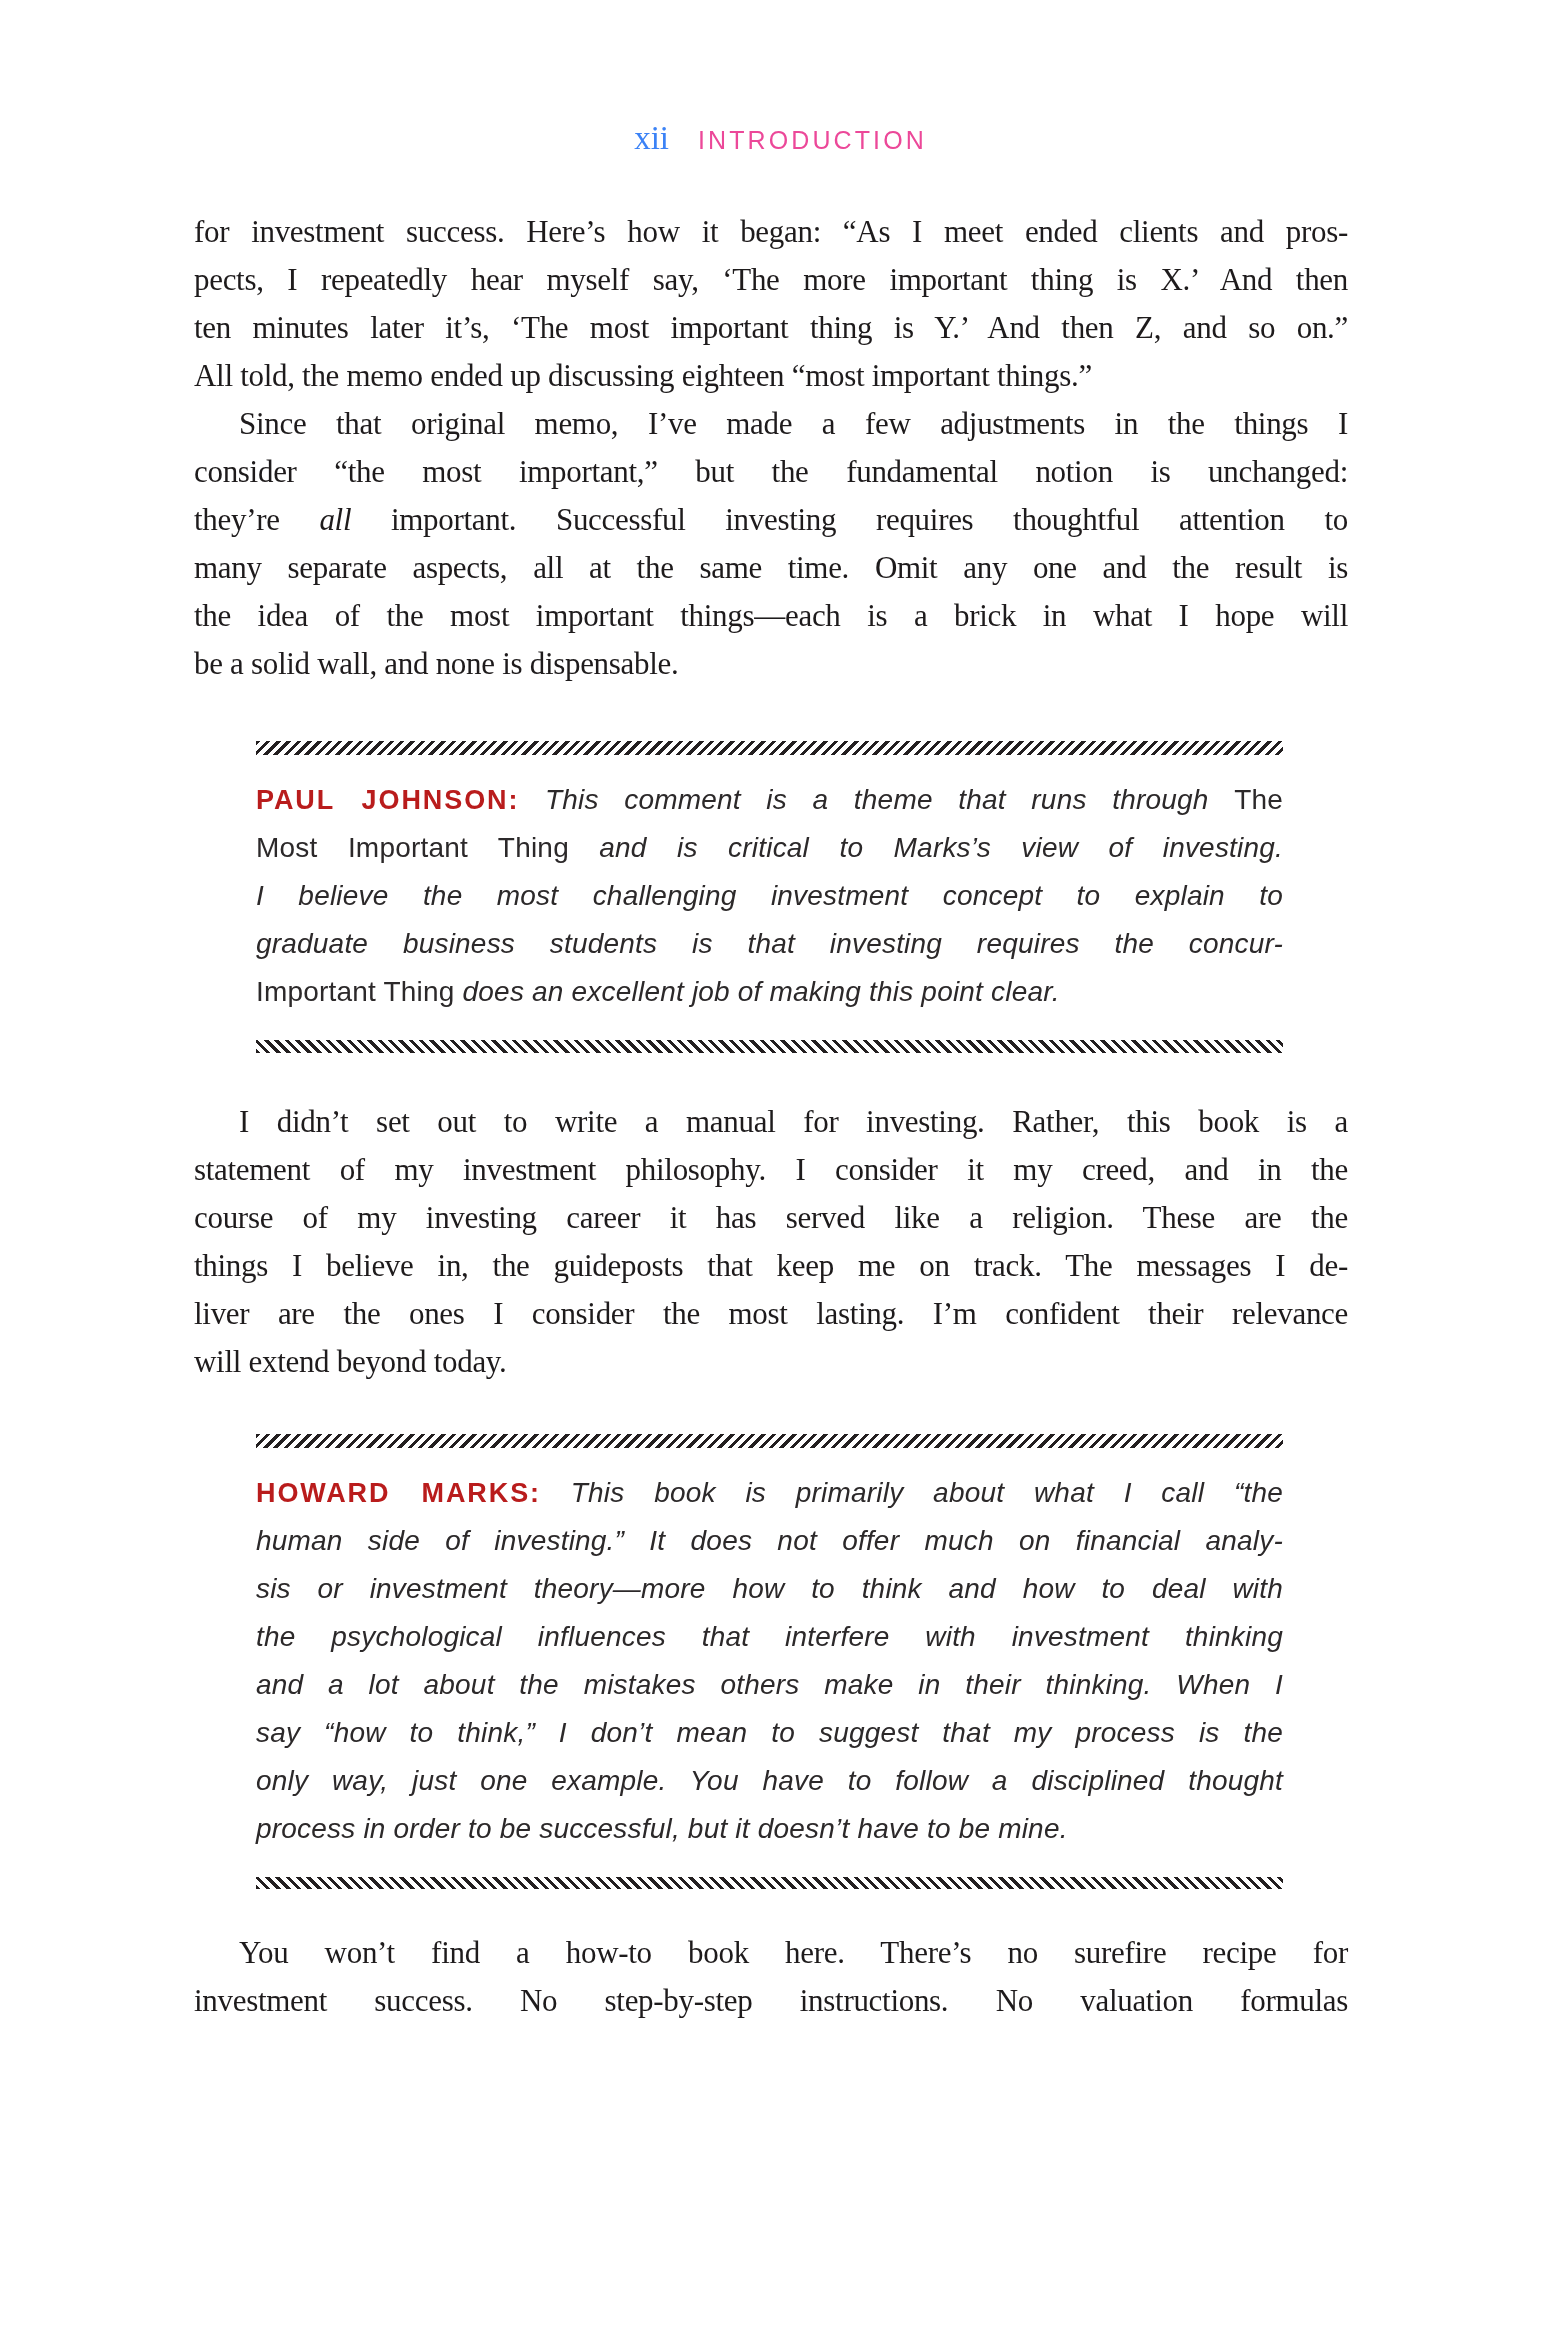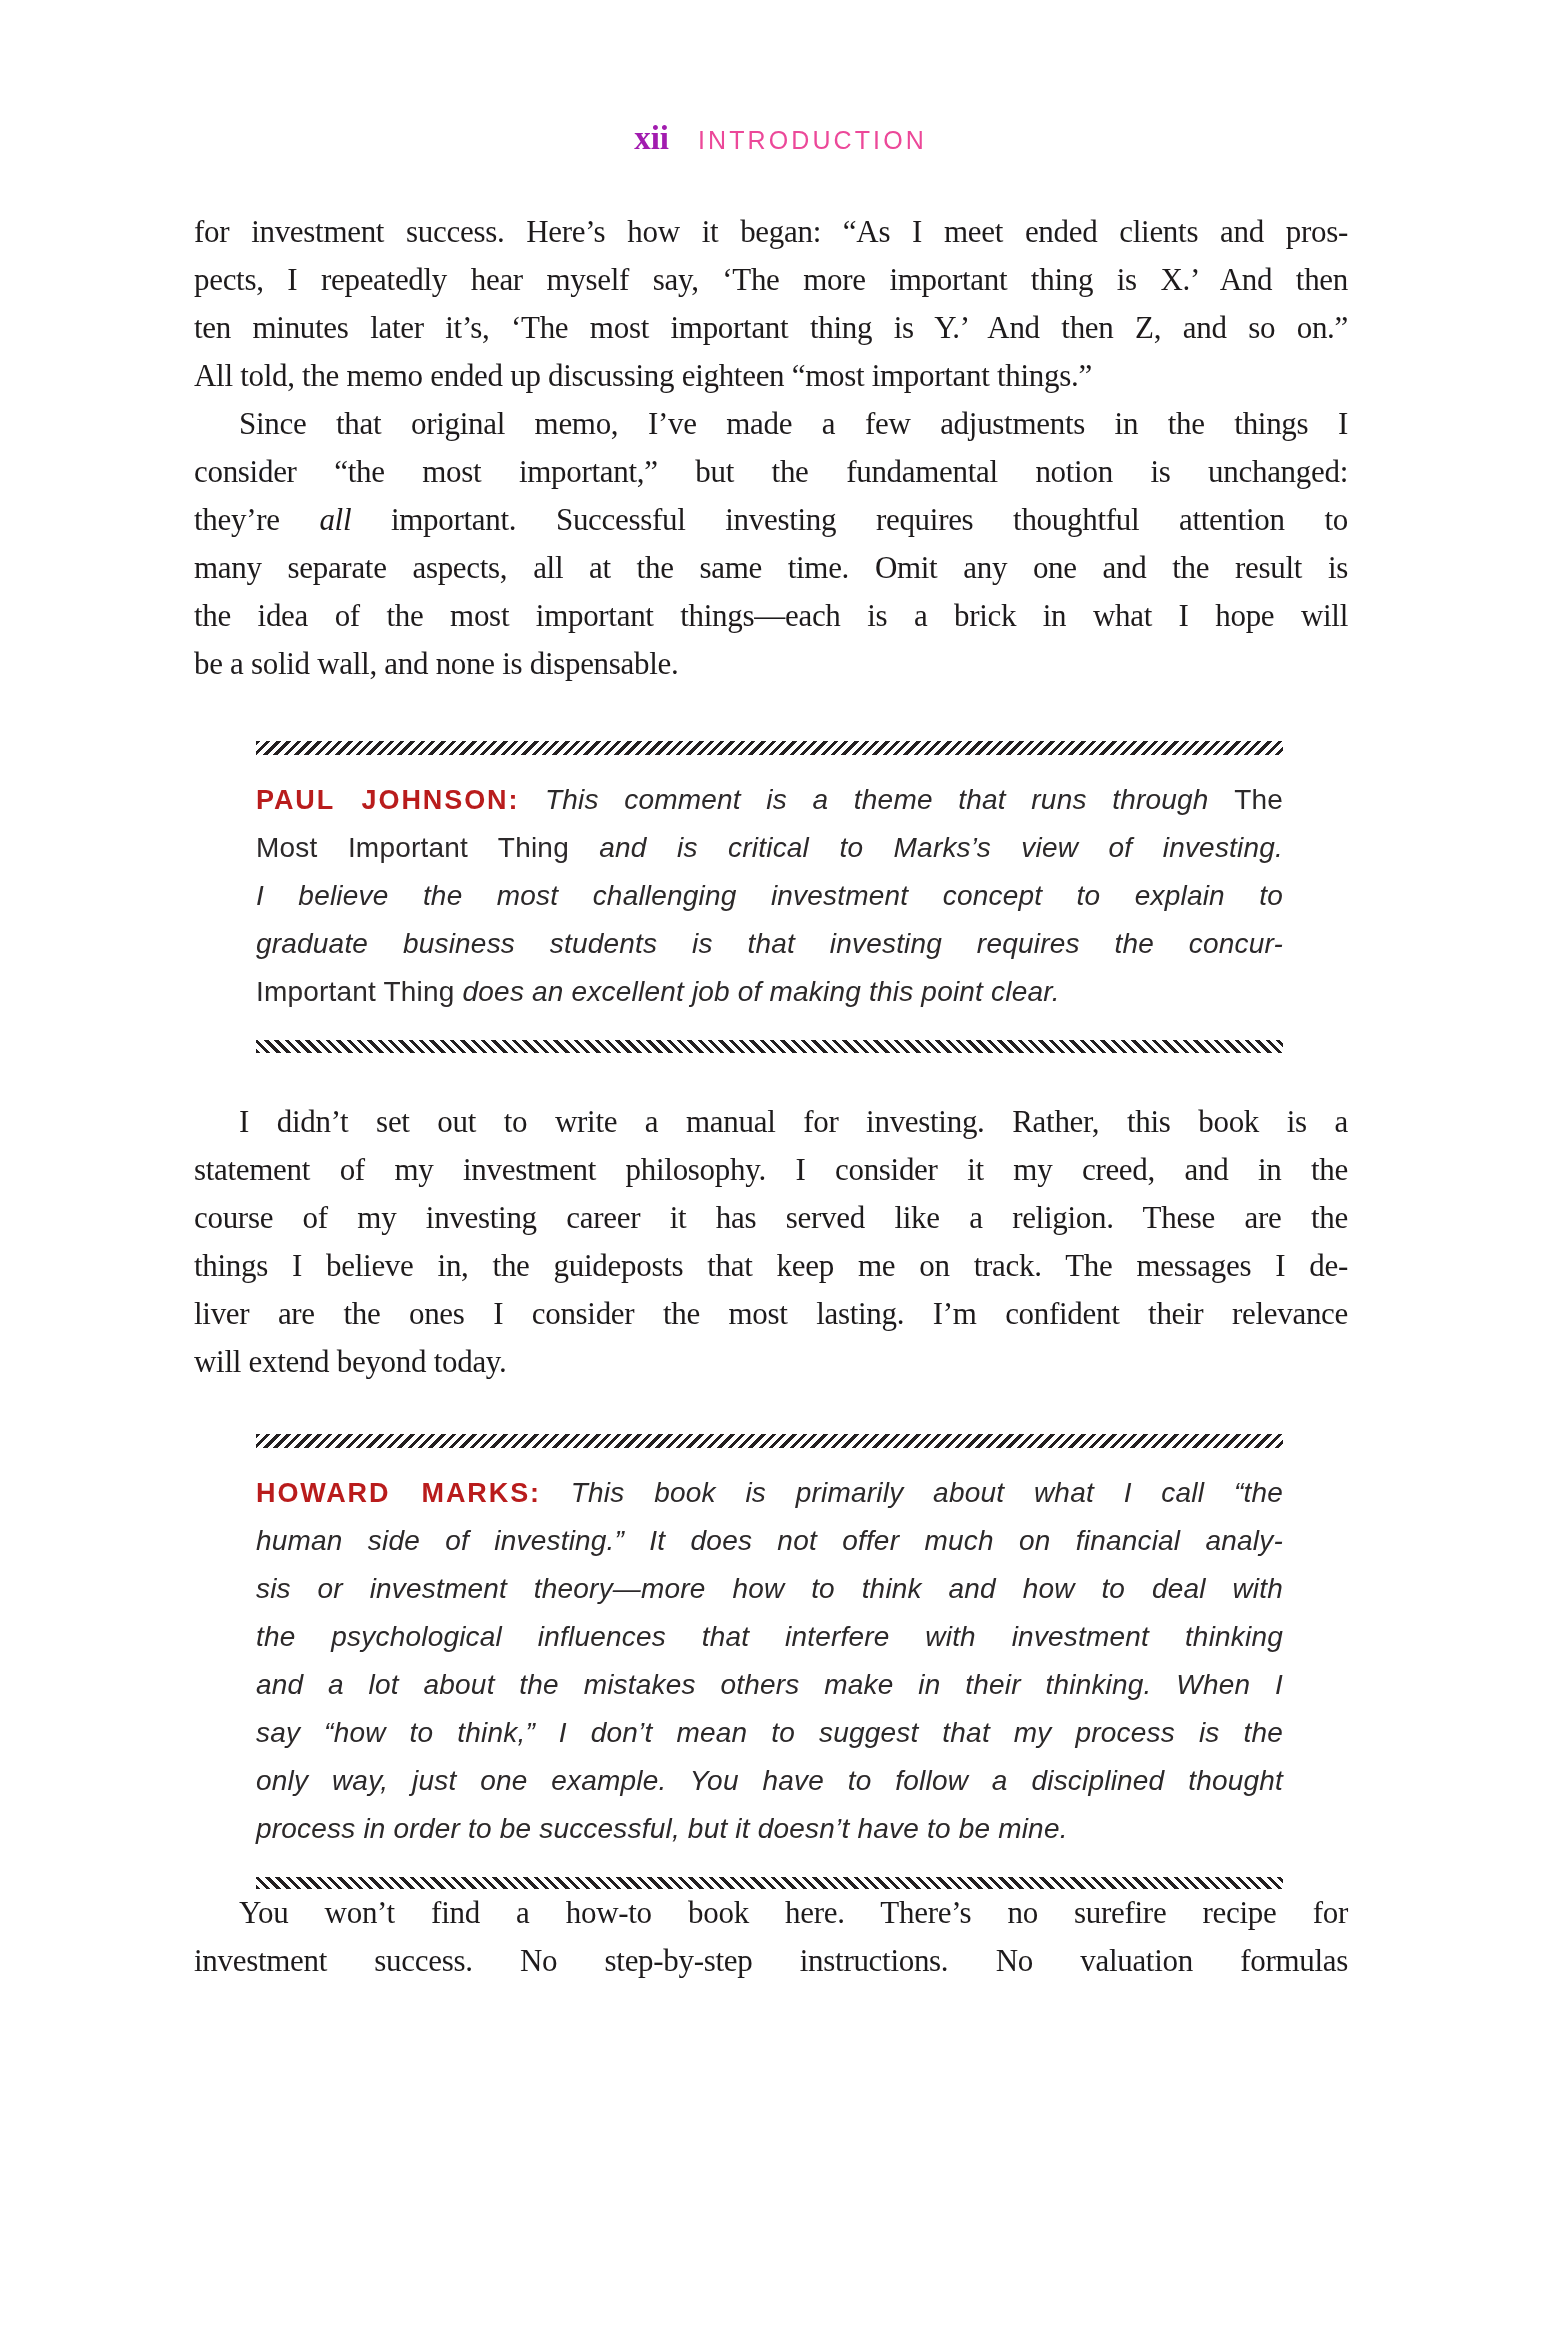--- a/index.html
+++ b/index.html
@@ -12,21 +12,21 @@
     font-family:"Liberation Serif","DejaVu Serif",serif;
     color:#1e1b1c;
   }
   
   .running-head{
     position:absolute;top:120px;left:0;width:100%;
     text-align:center;white-space:nowrap;
   }
   .running-head .pgnum{
     font-family:"Liberation Serif","DejaVu Serif",serif;
-    font-size:33px;color:#a21caf;font-weight:bold;
+    font-size:33px;color:#3b82f6;
   }
   .running-head .gap{display:inline-block;width:29px;}
   .running-head .sect{
     font-family:"Liberation Sans","DejaVu Sans",sans-serif;
     font-size:25px;letter-spacing:3.1px;color:#ec4899;
   }
   
   #content{position:absolute;left:194px;top:0;width:1154px;}
   .paragraph{margin:0;}
   .paragraph .line{
@@ -34,21 +34,21 @@
     text-align:justify;text-align-last:justify;text-justify:inter-word;
     white-space:normal;
   }
   .paragraph .line.no-justify{text-align-last:left;}
   .paragraph .line.indent{text-indent:45px;}
   .paragraph .line .em{font-style:italic;}
   .m-p1{margin-top:208px;}
   .m-c1{margin-top:53px;}
   .m-p3{margin-top:45px;}
   .m-c2{margin-top:48px;}
-  .m-p4{}
+  .m-p4{margin-top:40px;}
   
   .comment{margin-left:62px;margin-right:65px;}
   .hatch{width:100%;}
   .hatch-top{
     height:14.3px;
     background:repeating-linear-gradient(135deg,#231f20 0 3.1px,rgba(0,0,0,0) 3.1px 7.3px);
   }
   .hatch-bottom{
     height:12.4px;
     background:repeating-linear-gradient(45deg,#231f20 0 3.1px,rgba(0,0,0,0) 3.1px 7.3px);

